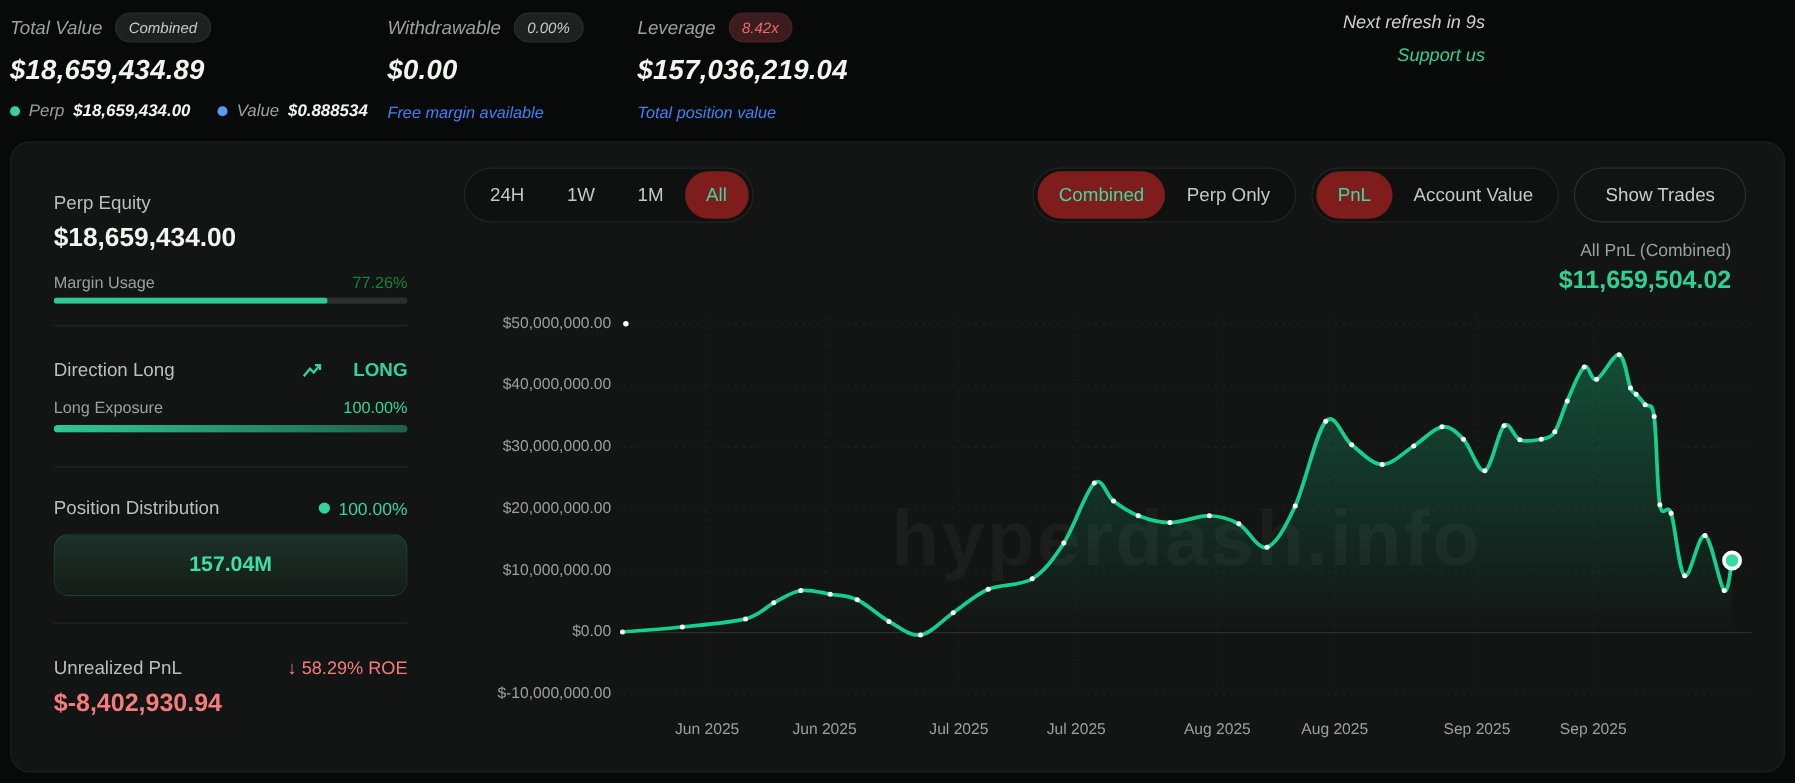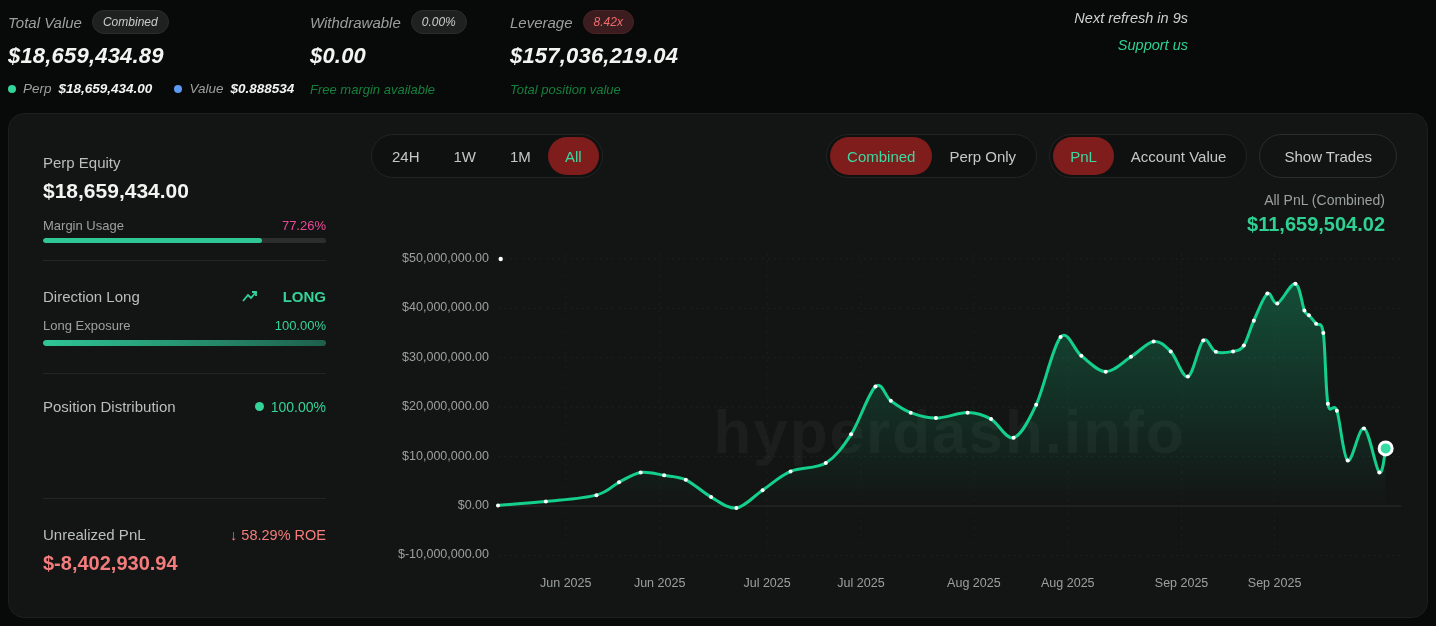--- a/index.html
+++ b/index.html
@@ -4,21 +4,21 @@
 <style>
   * { margin:0; padding:0; box-sizing:border-box; }
   html,body { width:1436px; height:626px; background:#080909; overflow:hidden;
     font-family:"Liberation Sans","DejaVu Sans",sans-serif; color:#e8ebe9; }
   .abs { position:absolute; }
 
   
   #header { position:absolute; left:0; top:0; width:1196px; height:113px; background:#080909;font-style:italic; }
   .h-label { font-size:15px; color:#9aa09d; }
   .h-value { font-size:22px; font-weight:700; color:#f2f4f2; letter-spacing:.2px; }
-  .h-sub   { font-size:13px; color:#15803d; }
+  .h-sub   { font-size:13px; color:#3b82f6; }
   .badge { display:inline-block; font-size:12px; line-height:1; padding:5px 10px;
     border-radius:999px; background:#1e2120; color:#c7cbc9; border:1px solid #2a2d2c; }
   .badge.red { background:#3c1d1f; color:#ef6b6b; border-color:#4a2325; }
   .legend-row { display:flex; align-items:center; gap:7px; font-size:13.5px; }
   .dot { width:8px; height:8px; border-radius:50%; display:inline-block; }
   .dot.green { background:#34d399; } .dot.blue { background:#5b9bf5; }
   .legend-val { color:#f2f4f2; font-weight:700; }
   .legend-lab { color:#9aa09d; }
   #refresh { font-size:14.5px; color:#cdd2cf; text-align:right; }
   #support { font-size:14.5px; color:#2fd193; text-align:right; cursor:pointer; }
@@ -121,21 +121,21 @@
 
 <div id="card">
 
   <div id="sidebar">
     <div class="abs" style="top:40px;">
       <div class="sb-label">Perp Equity</div>
       <div id="equity-value" style="margin-top:8px;">$18,659,434.00</div>
     </div>
     <div class="row abs" style="top:104px; width:283px;">
       <span class="sb-small">Margin Usage</span>
-      <span style="font-size:13px; color:#ec4899;">77.26%</span>
+      <span style="font-size:13px; color:#15803d;">77.26%</span>
     </div>
     <div class="track" style="top:124px;">
       <div class="fill" id="margin-fill" style="background: rgb(47, 199, 150); width: 77.26%;"></div>
     </div>
     <div class="divider" style="top:146px;"></div>
 
     <div class="row abs" style="top:174px; width:283px;">
       <span class="sb-label">Direction Long</span>
       <span style="display:flex; align-items:center; gap:7px;">
         <svg class="trend-icon" viewBox="0 0 18 14">
@@ -154,20 +154,21 @@
     </div>
     <div class="divider" style="top:259px;"></div>
 
     <div class="row abs" style="top:284px; width:283px;">
       <span class="sb-label">Position Distribution</span>
       <span style="display:flex; align-items:center; gap:7px;">
         <span class="dot green" style="width:9px;height:9px;"></span>
         <span class="green" style="font-size:14px;">100.00%</span>
       </span>
     </div>
+    <div id="pos-box" style="top:313px;">157.04M</div>
     <div class="divider" style="top:384px;"></div>
 
     <div class="row abs" style="top:412px; width:283px;">
       <span class="sb-label">Unrealized PnL</span>
       <span class="red-txt" style="font-size:14.5px;">↓ 58.29% ROE</span>
     </div>
     <div id="unreal-value" class="abs" style="top:438px;">$-8,402,930.94</div>
   </div>
 
   <div id="ranges-group" class="seg-group">

